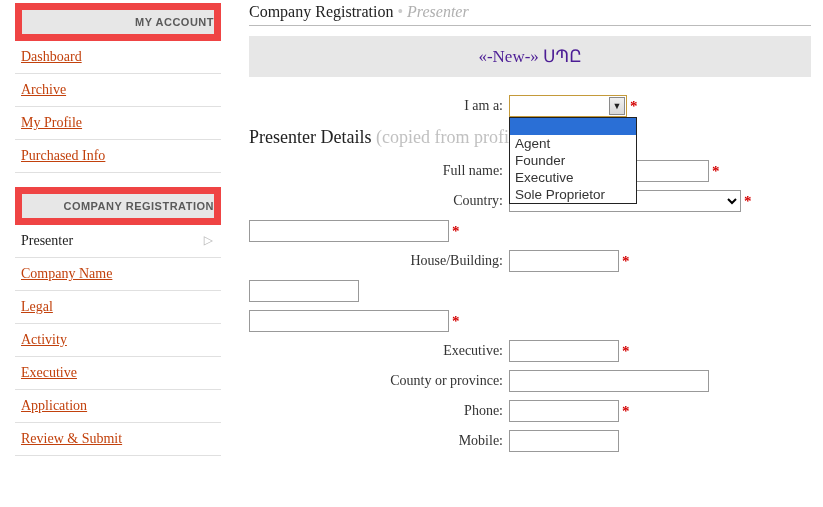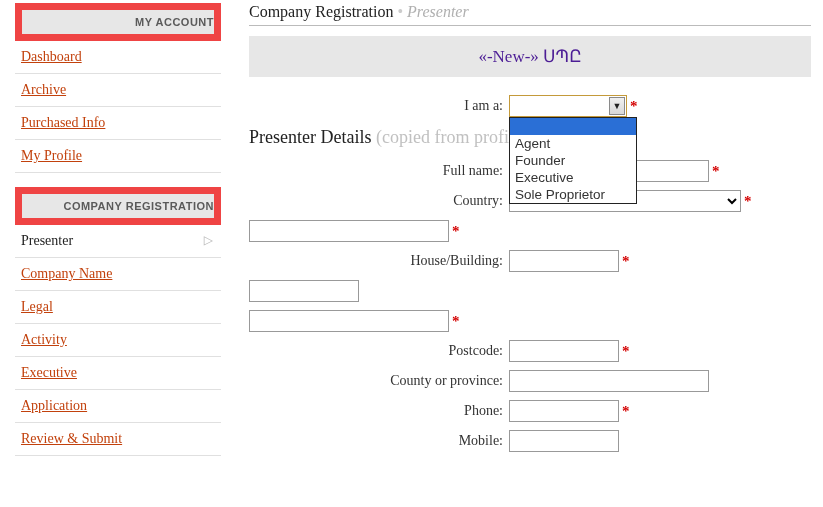--- a/index.html
+++ b/index.html
@@ -156,22 +156,22 @@
 <body>
 
 <div class="layout">
 
   <div class="sidebar">
     <div class="side-block">
       <div class="side-header">MY ACCOUNT</div>
       <div class="side-list" id="account-list">
           <div class="side-item">Dashboard</div>
           <div class="side-item">Archive</div>
+          <div class="side-item">My Profile</div>
           <div class="side-item">Purchased Info</div>
-          <div class="side-item">My Profile</div>
         </div>
     </div>
     <div class="side-block">
       <div class="side-header">COMPANY REGISTRATION</div>
       <div class="side-list" id="reg-list">
           <div class="side-item active">Presenter<span class="arrow">▷</span></div>
           <div class="side-item">Company Name</div>
           <div class="side-item">Legal</div>
           <div class="side-item">Activity</div>
           <div class="side-item">Executive</div>
@@ -245,21 +245,21 @@
             <input type="text" class="txt w110" style="">
           </div>
         </div>
         <div class="form-row">
           <div class="form-control">
             <input type="text" class="txt w200" style="">
             <span class="req">*</span>
           </div>
         </div>
         <div class="form-row">
-          <div class="form-label">Postcode:</div>
+          <div class="form-label">Executive:</div>
           <div class="form-control">
             <input type="text" class="txt w110" style="">
             <span class="req">*</span>
           </div>
         </div>
         <div class="form-row">
           <div class="form-label">County or province:</div>
           <div class="form-control">
             <input type="text" class="txt w200" style="">
           </div>

